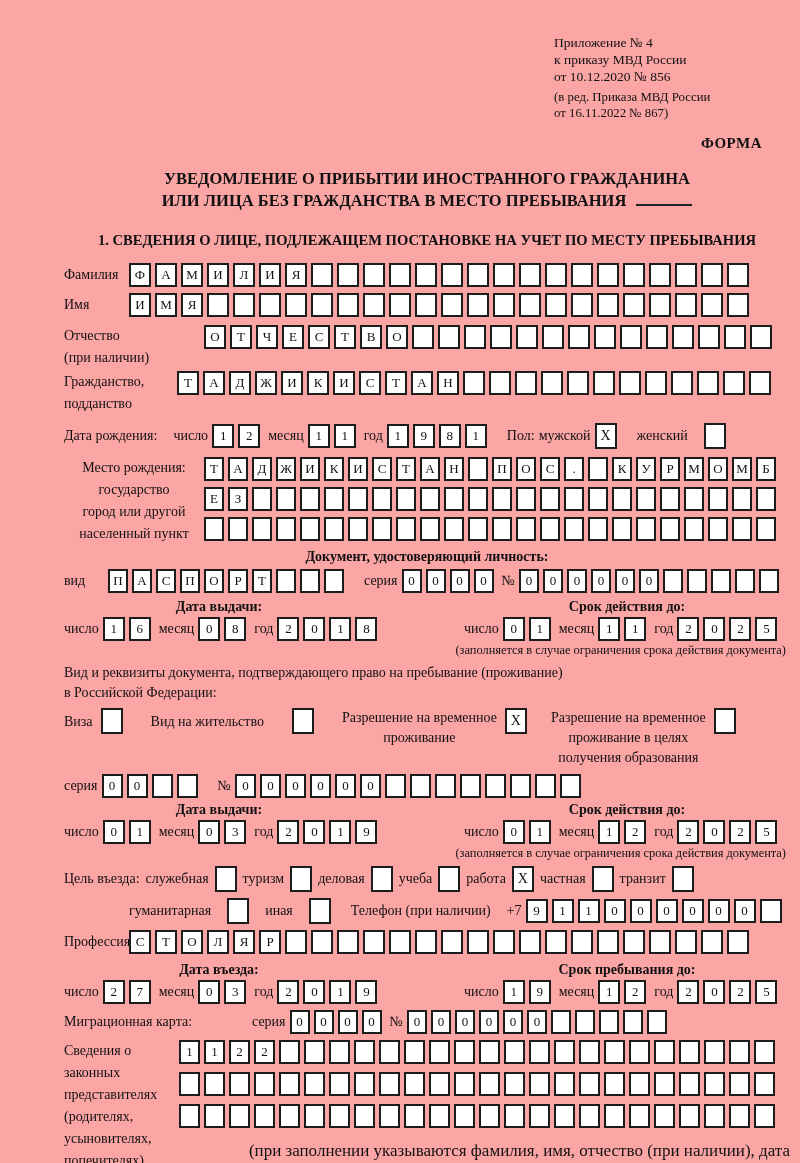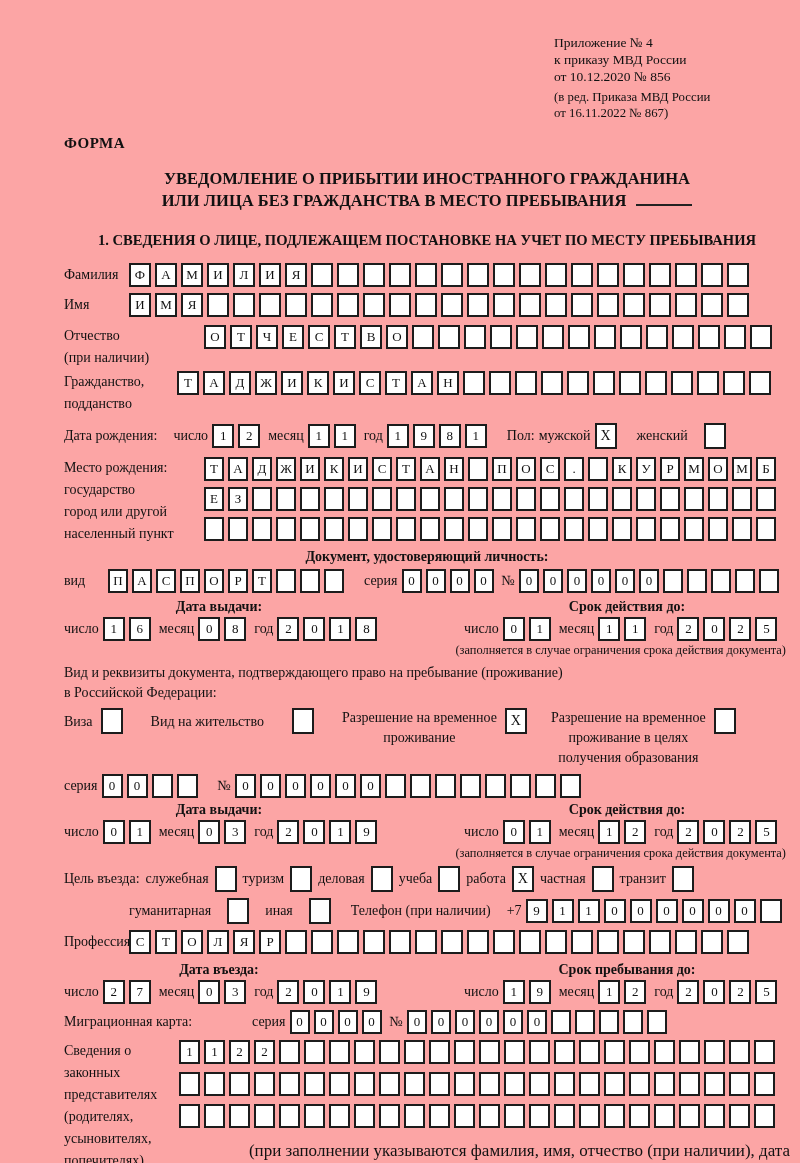--- a/index.html
+++ b/index.html
@@ -4,21 +4,21 @@
 <style>
   html,body { margin:0; padding:0; background:#ffffff; }
   .page {
     position:relative; width:800px; height:1163px; margin:0 auto;
     background:#fca5a5; color:#111;
     font-family:"Liberation Serif", serif; font-size:14px;
     box-sizing:border-box; padding:34px 10px 0 64px; overflow:hidden;
   }
   .appendix { margin-left:490px; font-size:13.5px; line-height:17px; }
   .appendix .rev { font-size:12.8px; margin-top:4px; line-height:16px; }
-  .forma { padding-right:28px; font-weight:bold; margin-top:14px; font-size:15px; letter-spacing:0.5px; }
+  .forma { text-align:right; padding-right:28px; font-weight:bold; margin-top:14px; font-size:15px; letter-spacing:0.5px; }
   .title { text-align:center; font-weight:bold; font-size:16.5px; line-height:22px; margin-top:16px; }
   .title .uline { display:inline-block; width:56px; border-bottom:2px solid #222; height:14px; margin-left:10px; }
   .sect { text-align:center; font-weight:bold; font-size:14.6px; margin-top:20px; margin-bottom:14px; }
 
   .row { display:flex; align-items:center; margin-bottom:6px; }
   .row-top { display:flex; align-items:flex-start; }
   .lbl { flex:none; }
   .lblcol { flex:none; line-height:22px; }
   .cellrow { display:flex; flex:none; }
   .cell {
@@ -38,21 +38,21 @@
   .dgrid { display:flex; align-items:flex-start; }
   .dcol1 { width:400px; flex:none; }
   .dcol2 { flex:1; }
   .dhead { text-align:center; margin-bottom:2px;font-weight:bold; }
   .dcol1 .dhead { padding-right:90px; }
   .note { text-align:right; font-size:12.4px; padding-right:4px; margin-top:2px; margin-bottom:5px; }
   .para { line-height:20px; margin-bottom:5px; }
   .vgroup { display:flex; align-items:flex-start; gap:8px; }
   .vgl { text-align:center; line-height:20px; }
   .center-note { text-align:right; font-size:17px; margin-left:120px; margin-top:13px; }
-  .mb2 { margin-bottom:2px; } .mb4 { margin-bottom:4px; } .mb6 { margin-bottom:6px; } .mb8 { margin-bottom:8px; }
+  .mb2 { margin-bottom:2px; } .mb4 { margin-bottom:4px;text-align:center; } .mb6 { margin-bottom:6px; } .mb8 { margin-bottom:8px; }
   .gap8 { width:8px; flex:none; } .gap12 { width:12px; flex:none; } .gap30 { width:30px; flex:none; }
 </style>
 </head>
 <body>
 
 <div class="page">
 
   <div class="appendix">
     <div>Приложение № 4</div>
     <div>к приказу МВД России</div>

